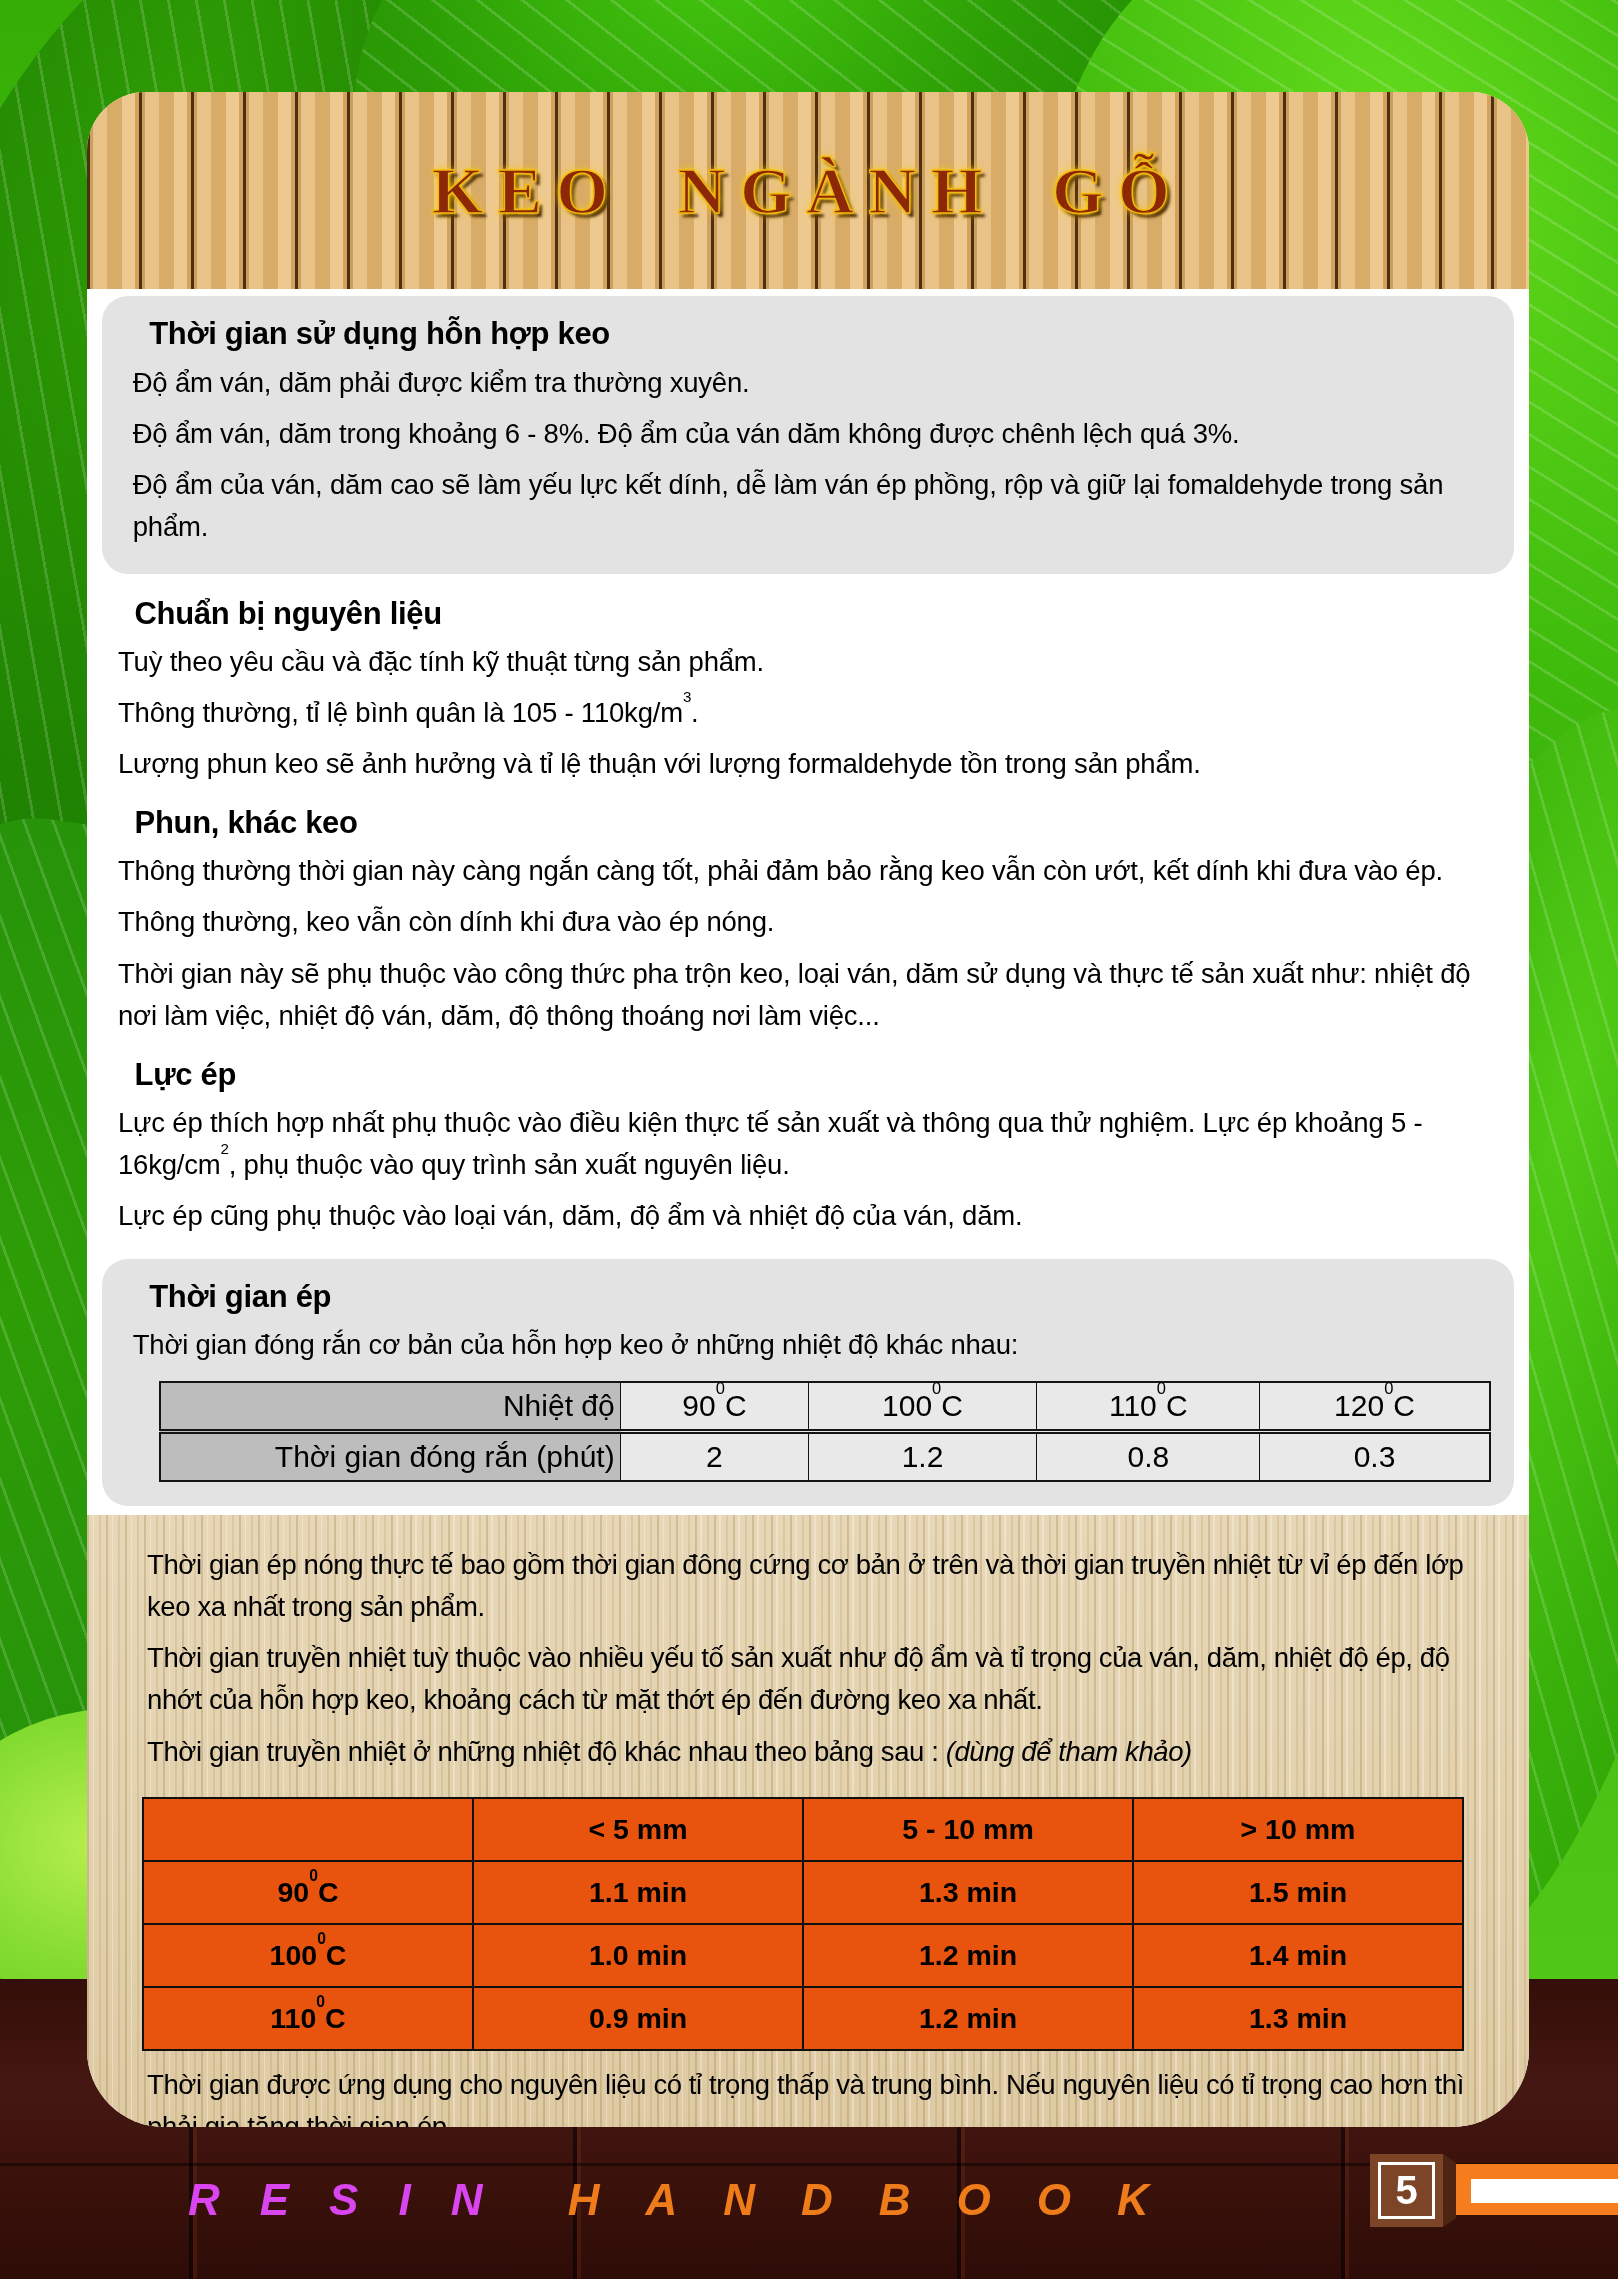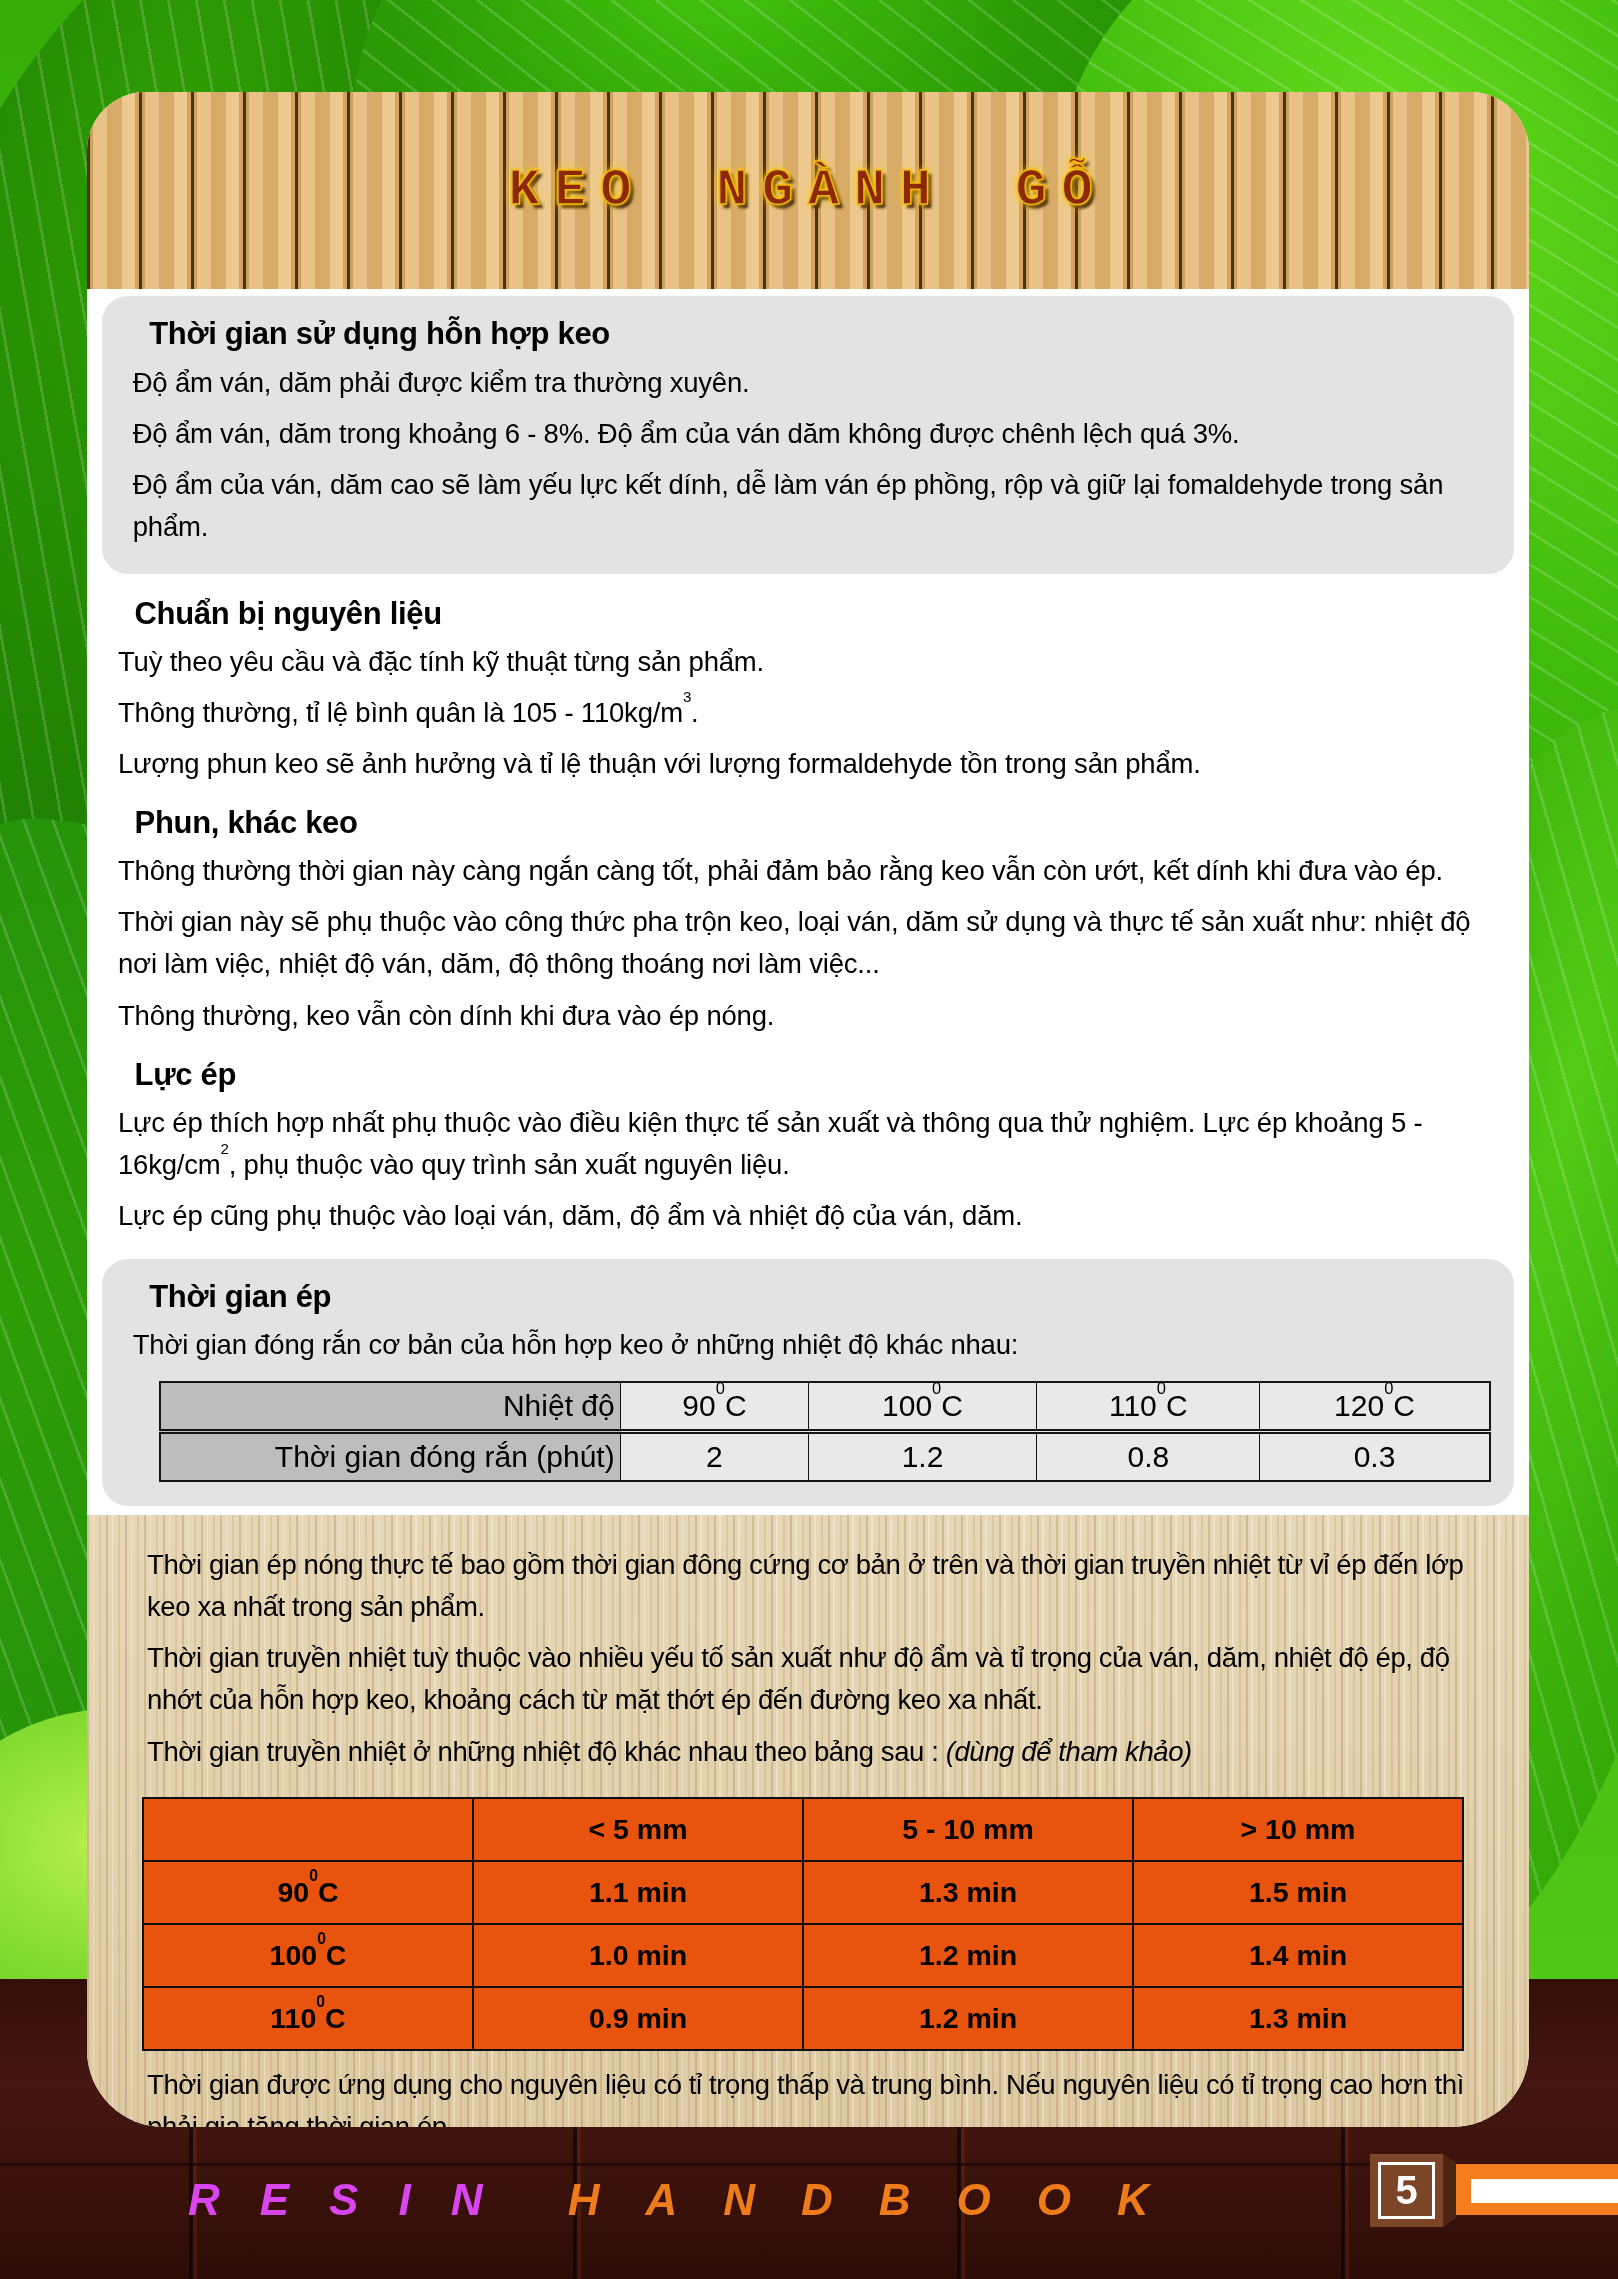--- a/index.html
+++ b/index.html
@@ -42,22 +42,22 @@
   .card{position:absolute;left:87px;top:92px;width:1442px;height:2035px;
       border-radius:59px 59px 77px 77px;overflow:hidden;background:#ffffff;
       display:flex;flex-direction:column;}
 
   
   .wood-header{position:relative;height:197px;flex:0 0 auto;
       background:
         repeating-linear-gradient(90deg,#4f2f12 0 2.8px,#caa05e 2.8px 6.4px,#e9c288 6.4px 20px,#d8ab69 20px 35px,#eec98f 35px 48px,#d3a25c 48px 52px),
         linear-gradient(180deg,#e9c288,#dcae6c);
       display:flex;align-items:center;justify-content:center;}
-  .wood-title{font-family:Liberation Mono, monospace;font-weight:bold;
-      font-size:52px;letter-spacing:14.7px;word-spacing:24px;white-space:nowrap;
+  .wood-title{font-family:Liberation Serif, serif;font-weight:bold;
+      font-size:66px;letter-spacing:14.7px;word-spacing:24px;white-space:nowrap;
       color:#8c2806;-webkit-text-stroke:1.4px #f2b70d;
       text-shadow:0 0 3.7px #ffd61f,0 0 9.2px #f6c61a,3.7px 3.7px 2.8px #2e1000;text-align:right;}
 
   
   .graybox{background:#e3e3e3;border-radius:26px;margin:7.3px 14.7px 0 14.7px;
       padding:9.2px 31px 16.5px 31px;flex:0 0 auto;}
   .white-sec{padding:1.8px 33px 5.5px 31px;flex:0 0 auto;}
 
   .h2{font-size:31px;font-weight:bold;margin:20px 0 7.3px 16.5px;letter-spacing:-0.3px;}
   .graybox .h2{margin-top:11px;}
@@ -147,22 +147,22 @@
     </div>
 
     <div class="white-sec">
       <div class="h2">Chuẩn bị nguyên liệu</div>
       <div class="p">Tuỳ theo yêu cầu và đặc tính kỹ thuật từng sản phẩm.</div>
       <div class="p"><span>Thông thường, tỉ lệ bình quân là 105 - 110kg/m</span><sup class="sp">3</sup><span>.</span></div>
       <div class="p">Lượng phun keo sẽ ảnh hưởng và tỉ lệ thuận với lượng formaldehyde tồn trong sản phẩm.</div>
 
       <div class="h2">Phun, khác keo</div>
       <div class="p">Thông thường thời gian này càng ngắn càng tốt, phải đảm bảo rằng keo vẫn còn ướt, kết dính khi đưa vào ép.</div>
+      <div class="p">Thông thường, keo vẫn còn dính khi đưa vào ép nóng.</div>
       <div class="p">Thời gian này sẽ phụ thuộc vào công thức pha trộn keo, loại ván, dăm sử dụng và thực tế sản xuất như: nhiệt độ nơi làm việc, nhiệt độ ván, dăm, độ thông thoáng nơi làm việc...</div>
-      <div class="p">Thông thường, keo vẫn còn dính khi đưa vào ép nóng.</div>
 
       <div class="h2">Lực ép</div>
       <div class="p"><span>Lực ép thích hợp nhất phụ thuộc vào điều kiện thực tế sản xuất và thông qua thử nghiệm. Lực ép khoảng 5 - 16kg/cm</span><sup class="sp">2</sup><span>, phụ thuộc vào quy trình sản xuất nguyên liệu.</span></div>
       <div class="p">Lực ép cũng phụ thuộc vào loại ván, dăm, độ ẩm và nhiệt độ của ván, dăm.</div>
     </div>
 
     <div class="graybox">
       <div class="h2">Thời gian ép</div>
       <div class="p">Thời gian đóng rắn cơ bản của hỗn hợp keo ở những nhiệt độ khác nhau:</div>
       <table class="cure">

